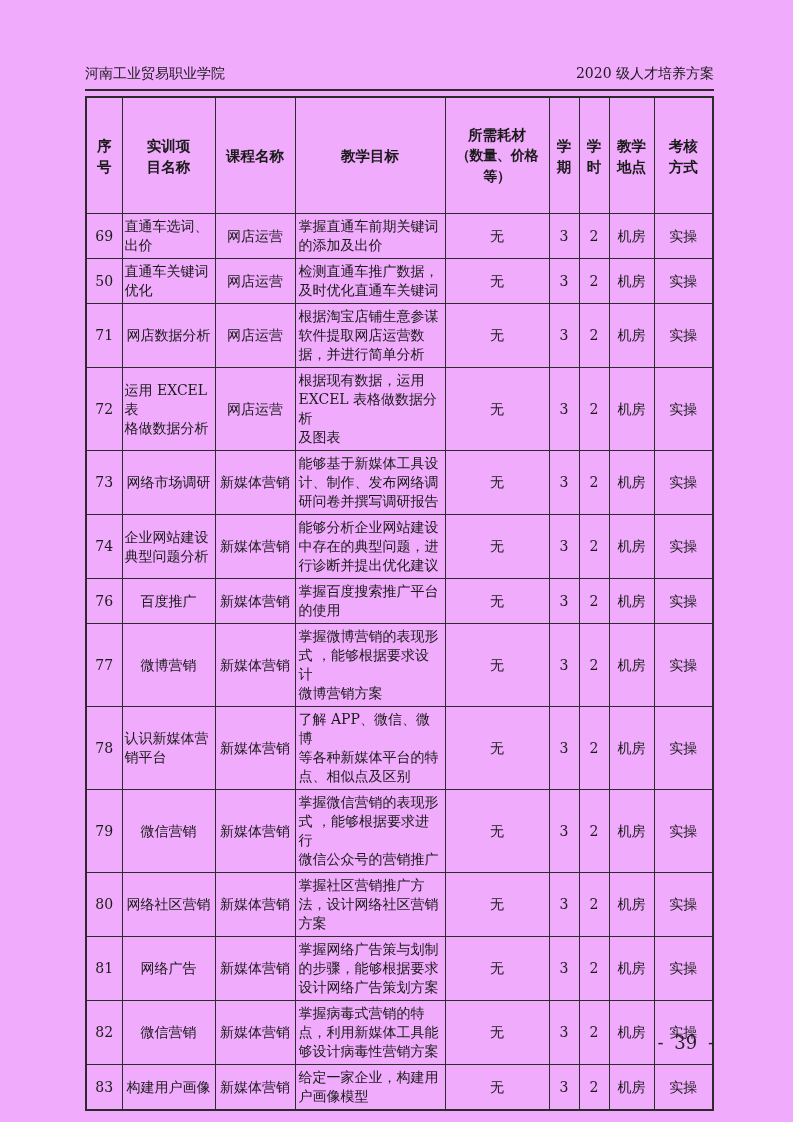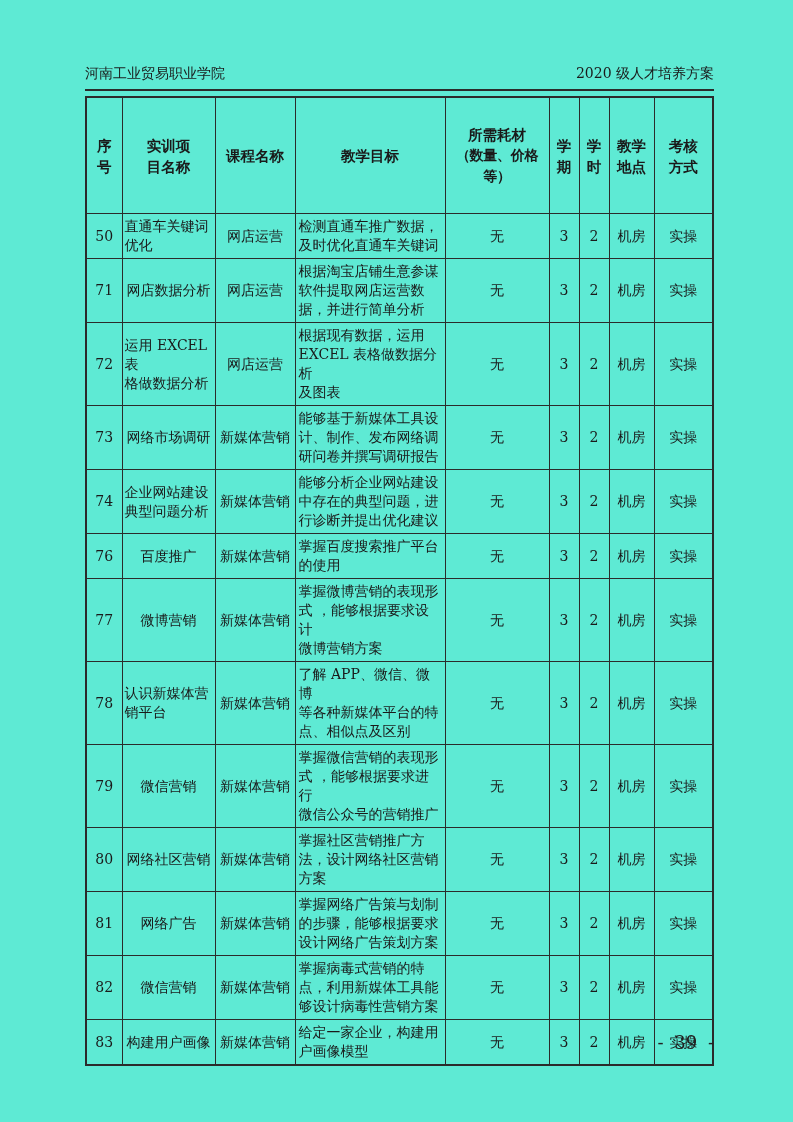--- a/index.html
+++ b/index.html
@@ -1,20 +1,20 @@
 <!DOCTYPE html>
 <html><head>
 <meta charset="utf-8">
 <style>
   html, body { margin: 0; padding: 0; background: #ffffff; }
   .page {
     position: relative;
     width: 793px;
     height: 1122px;
-    background: #5eead4;
+    background: #f0abfc;
     color: #1a1a1a;
     font-family: "DejaVu Serif", "Liberation Serif", serif;
     overflow: hidden;
   }
   .doc-header {
     position: absolute;
     top: 63px;
     left: 85px;
     width: 629px;
     display: flex;
@@ -126,20 +126,33 @@
         <th>学
 时</th>
         <th>教学
 地点</th>
         <th>考核
 方式</th>
       </tr>
     </thead>
     <tbody>
         <tr>
+      <td class="c-seq">69</td>
+      <td class="c-project ta-left">直通车选词、
+出价</td>
+      <td class="c-course">网店运营</td>
+      <td class="c-objective">掌握直通车前期关键词
+的添加及出价</td>
+      <td class="c-materials">无</td>
+      <td class="c-semester">3</td>
+      <td class="c-hours">2</td>
+      <td class="c-location">机房</td>
+      <td class="c-assessment">实操</td>
+    </tr>
+        <tr>
       <td class="c-seq">50</td>
       <td class="c-project ta-left">直通车关键词
 优化</td>
       <td class="c-course">网店运营</td>
       <td class="c-objective">检测直通车推广数据，
 及时优化直通车关键词</td>
       <td class="c-materials">无</td>
       <td class="c-semester">3</td>
       <td class="c-hours">2</td>
       <td class="c-location">机房</td>

